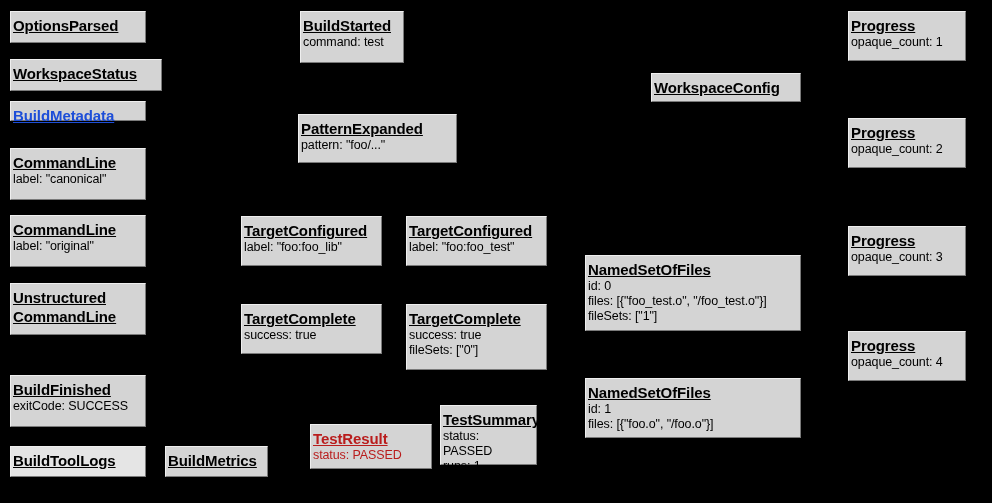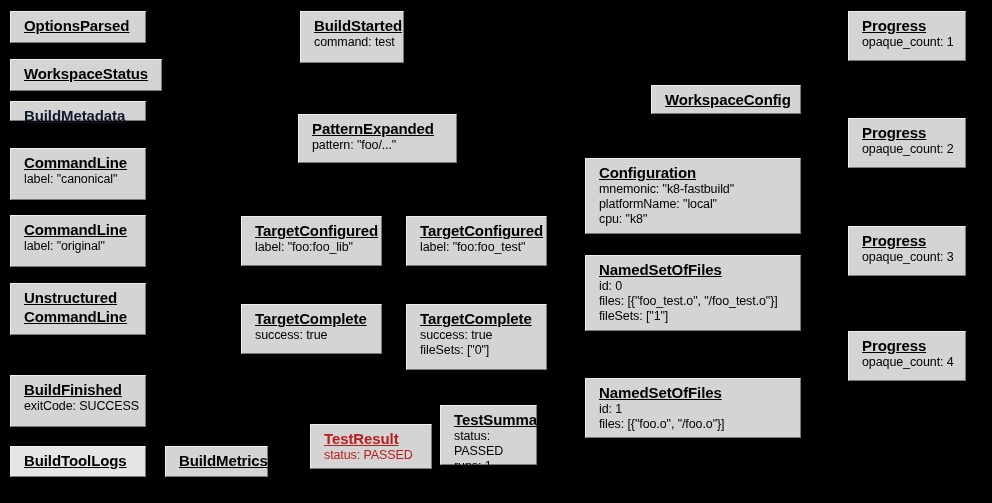--- a/index.html
+++ b/index.html
@@ -17,21 +17,21 @@
     font-family: "Liberation Sans", sans-serif;
   }
   .node {
     position: absolute;
     box-sizing: border-box;
     background: #d4d4d4;
     border-top: 1px solid #efefef;
     border-left: 1px solid #efefef;
     border-right: 1px solid #7a7a7a;
     border-bottom: 1px solid #7a7a7a;
-    padding: 4px 6px 4px 13px;
+    padding: 4px 6px 4px 2px;
     color: #000000;
   }
   .node-title {
     font-size: 15px;
     font-weight: bold;
     text-decoration: underline;
     line-height: 19px;
     white-space: pre-line;
     letter-spacing: -0.1px;
   }
@@ -47,21 +47,21 @@
 </head>
 <body>
 
 <div id="canvas" style="width: 992px; height: 503px; background: rgb(0, 0, 0);">
     <div class="node" style="left: 10px; top: 11px; width: 136px; height: 32px; background: rgb(212, 212, 212); color: rgb(0, 0, 0);">
       <div class="node-title">OptionsParsed</div>
     </div>
     <div class="node" style="left: 10px; top: 59px; width: 152px; height: 32px; background: rgb(212, 212, 212); color: #000000;">
       <div class="node-title">WorkspaceStatus</div>
     </div>
-    <div class="node" style="left: 10px; top: 101px; width: 136px; height: 20px; background: rgb(212, 212, 212); color: #0f172a;">
+    <div class="node" style="left: 10px; top: 101px; width: 136px; height: 20px; background: rgb(212, 212, 212); color: #1d4ed8;">
       <div class="node-title">BuildMetadata</div>
     </div>
     <div class="node" style="left: 10px; top: 148px; width: 136px; height: 52px; background: rgb(212, 212, 212); color: rgb(0, 0, 0);">
       <div class="node-title">CommandLine</div>
       <div class="node-fields">label: "canonical"</div>
     </div>
     <div class="node" style="left: 10px; top: 215px; width: 136px; height: 52px; background: rgb(212, 212, 212); color: rgb(0, 0, 0);">
       <div class="node-title">CommandLine</div>
       <div class="node-fields">label: "original"</div>
     </div>
@@ -106,28 +106,22 @@
     </div>
     <div class="node" style="left: 310px; top: 424px; width: 122px; height: 45px; background: rgb(212, 212, 212); color: #b91c1c;">
       <div class="node-title">TestResult</div>
       <div class="node-fields">status: PASSED</div>
     </div>
     <div class="node" style="left: 440px; top: 405px; width: 97px; height: 60px; background: rgb(212, 212, 212); color: rgb(0, 0, 0);">
       <div class="node-title">TestSummary</div>
       <div class="node-fields">status: PASSED
 runs: 1</div>
     </div>
-    <div class="node" style="left: 651px; top: 73px; width: 150px; height: 29px; background: rgb(212, 212, 212); color: rgb(0, 0, 0); margin-top: 12px;">
+    <div class="node" style="left: 651px; top: 73px; width: 150px; height: 29px; background: rgb(212, 212, 212); color: rgb(0, 0, 0);">
       <div class="node-title">WorkspaceConfig</div>
-    </div>
-    <div class="node" style="left: 585px; top: 158px; width: 216px; height: 76px; background: rgb(212, 212, 212); color: rgb(0, 0, 0);">
-      <div class="node-title">Configuration</div>
-      <div class="node-fields">mnemonic: "k8-fastbuild"
-platformName: "local"
-cpu: "k8"</div>
     </div>
     <div class="node" style="left: 585px; top: 255px; width: 216px; height: 76px; background: rgb(212, 212, 212); color: rgb(0, 0, 0);">
       <div class="node-title">NamedSetOfFiles</div>
       <div class="node-fields">id: 0
 files: [{"foo_test.o", "/foo_test.o"}]
 fileSets: ["1"]</div>
     </div>
     <div class="node" style="left: 585px; top: 378px; width: 216px; height: 60px; background: rgb(212, 212, 212); color: rgb(0, 0, 0);">
       <div class="node-title">NamedSetOfFiles</div>
       <div class="node-fields">id: 1

